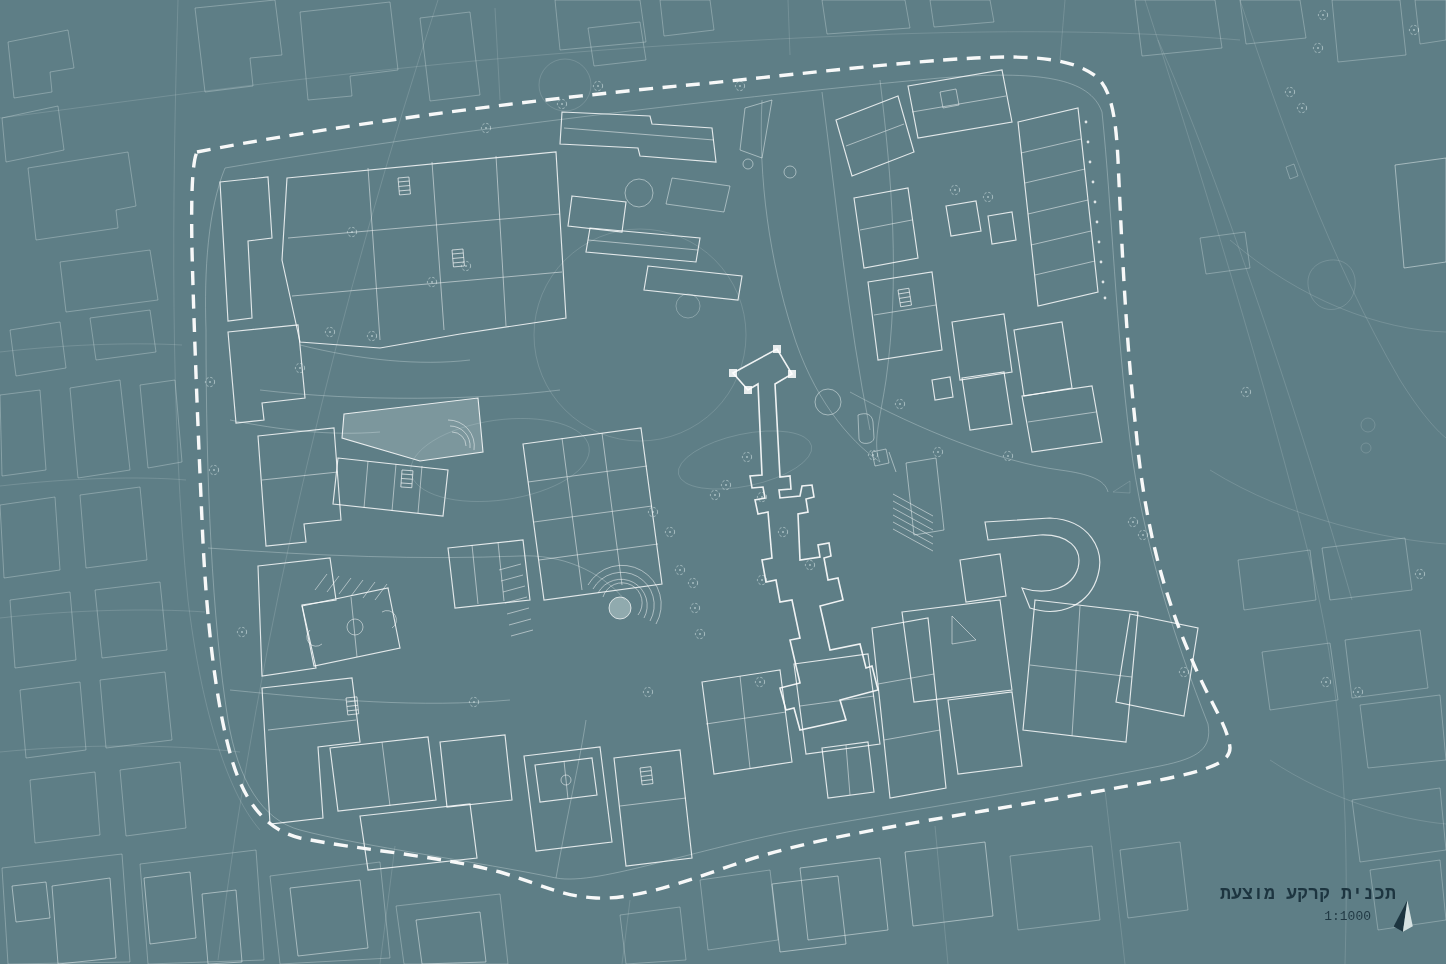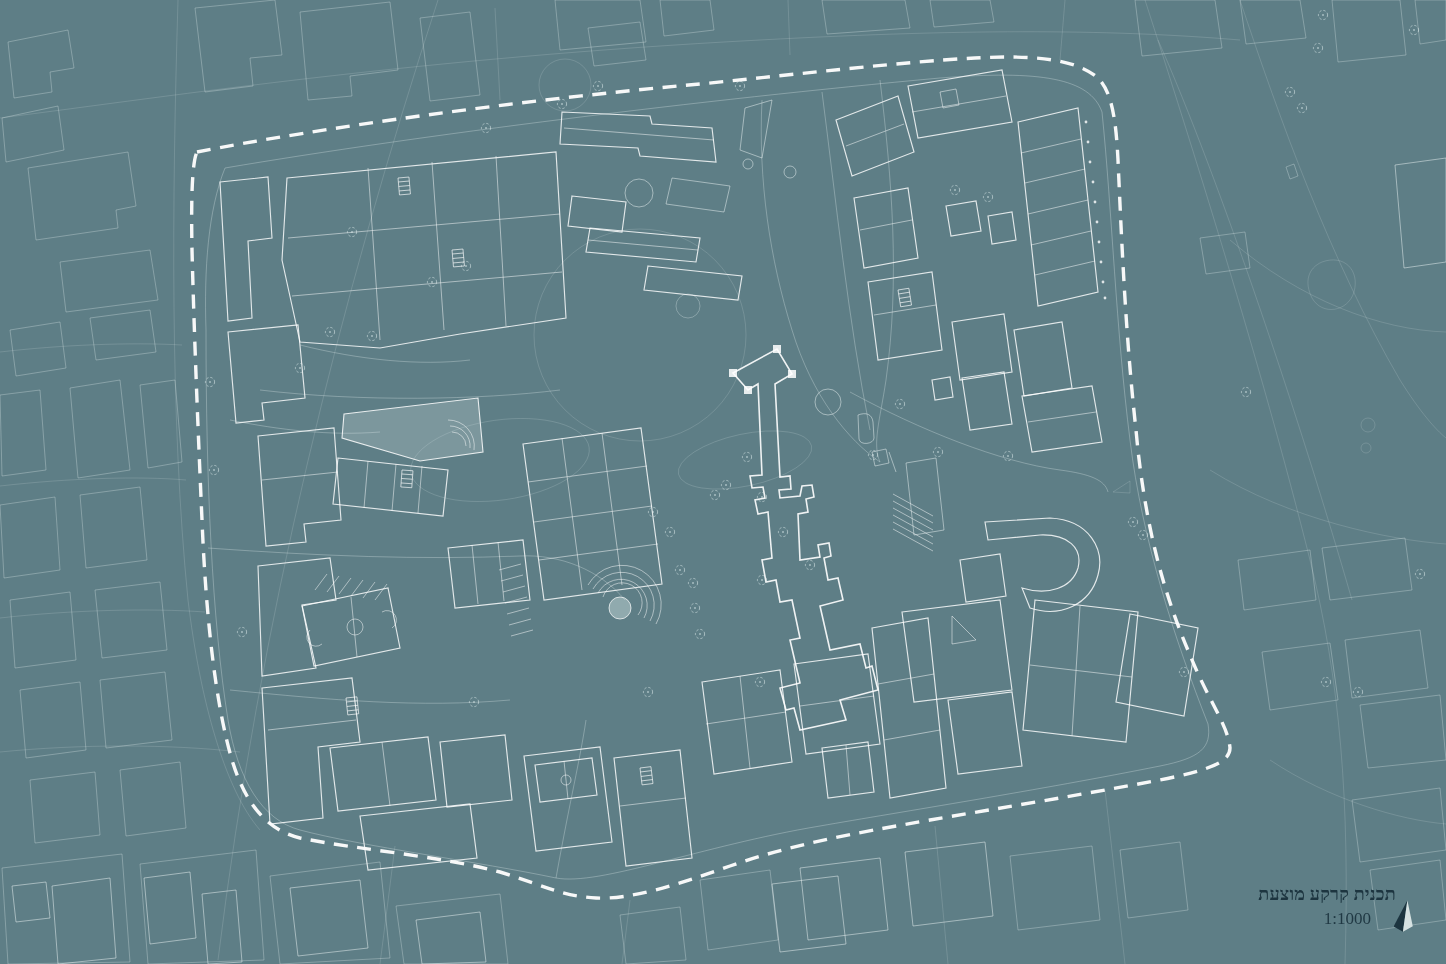--- a/index.html
+++ b/index.html
@@ -1,34 +1,34 @@
 <!DOCTYPE html>
 <html style="--bg: #5e7e86; --title: #1d3540; --hl: #e8f3f3;"><head>
 <meta charset="utf-8">
 <style>
   :root{
     --bg:#5e7e86; --ink:#ffffff; --title:#1d3540; --hl:#e8f3f3;
   }
   html,body{margin:0;padding:0;background:var(--bg);}
   .canvas{position:relative;width:1446px;height:964px;overflow:hidden;background:var(--bg);
-          font-family:Liberation Serif, serif;}
+          font-family:Liberation Mono, monospace;}
   svg.map{position:absolute;left:0;top:0;}
   .lf  {fill:none;stroke:#e9f3f3;stroke-opacity:.30;stroke-width:1;}
   .lf2 {fill:none;stroke:#e9f3f3;stroke-opacity:.20;stroke-width:.8;}
   .lm  {fill:none;stroke:#f2f8f8;stroke-opacity:.48;stroke-width:1;}
   .lb  {fill:none;stroke:#ffffff;stroke-opacity:.82;stroke-width:1.15;}
   .lb2 {fill:none;stroke:#ffffff;stroke-opacity:.55;stroke-width:.9;}
   .lbt {fill:none;stroke:#ffffff;stroke-opacity:.9;stroke-width:1.6;}
   .bnd {fill:none;stroke:#fdfdfd;stroke-width:3.4;stroke-dasharray:14 9.5;stroke-opacity:.96;}
   .dot {fill:#ffffff;fill-opacity:.8;stroke:none;}
   .hlp {fill:var(--hl);fill-opacity:.22;stroke:#ffffff;stroke-opacity:.85;stroke-width:1.1;}
   .disc{fill:#cfdfe0;fill-opacity:.45;stroke:#ffffff;stroke-opacity:.7;stroke-width:1;}
   .title-block{position:absolute;right:50px;top:884px;text-align:right;color:var(--title);}
   .plan-title{font-size:18px;font-weight:bold;letter-spacing:.2px;line-height:1.2;direction:rtl;}
-  .plan-scale{font-size:17px;font-weight:400;margin-top:3px;margin-right:25px;opacity:.95;}
+  .plan-scale{font-size:13px;font-weight:400;margin-top:3px;margin-right:25px;opacity:.95;}
   .north{position:absolute;right:30px;top:898px;}
 </style>
 </head>
 <body>
 
 <div class="canvas">
 
 <svg class="map" width="1446" height="964" viewBox="0 0 1446 964" aria-hidden="true">
 
   <defs>

